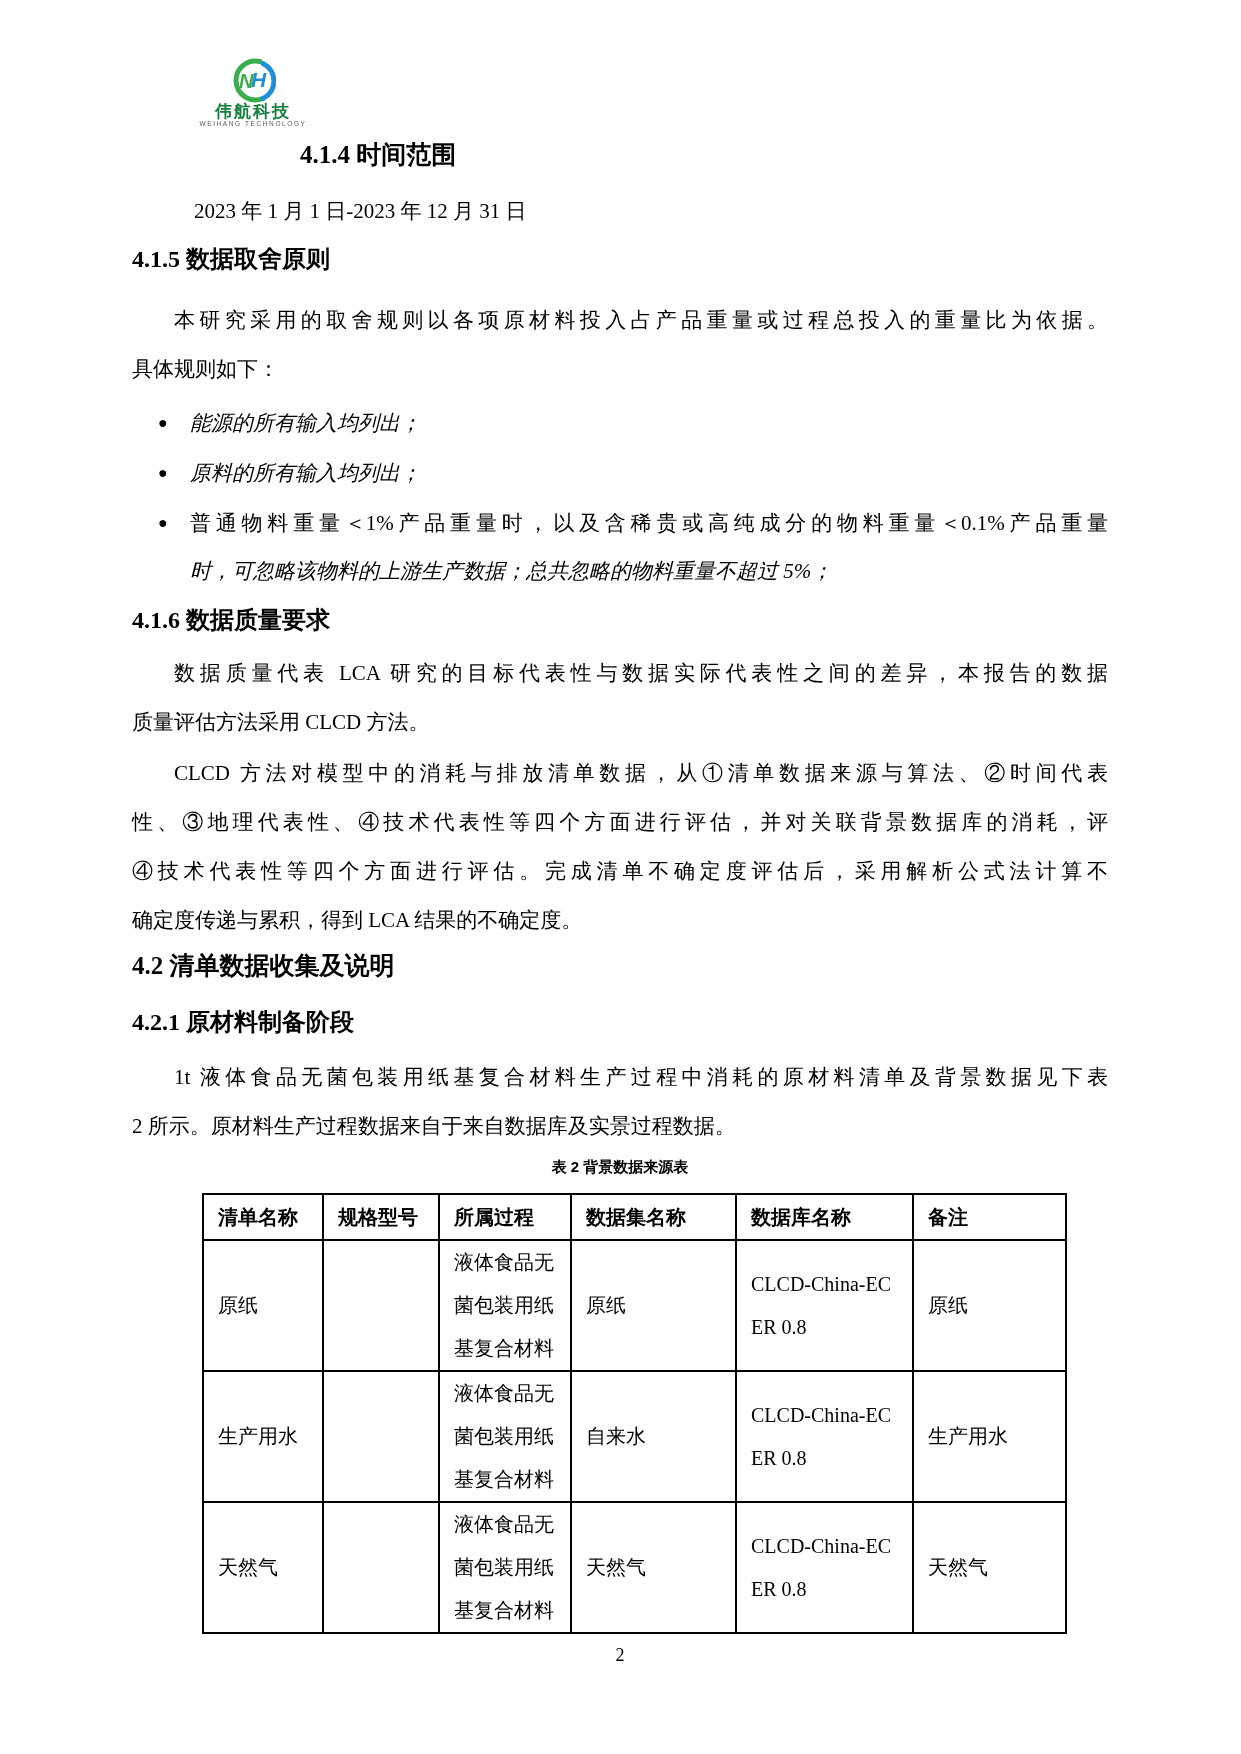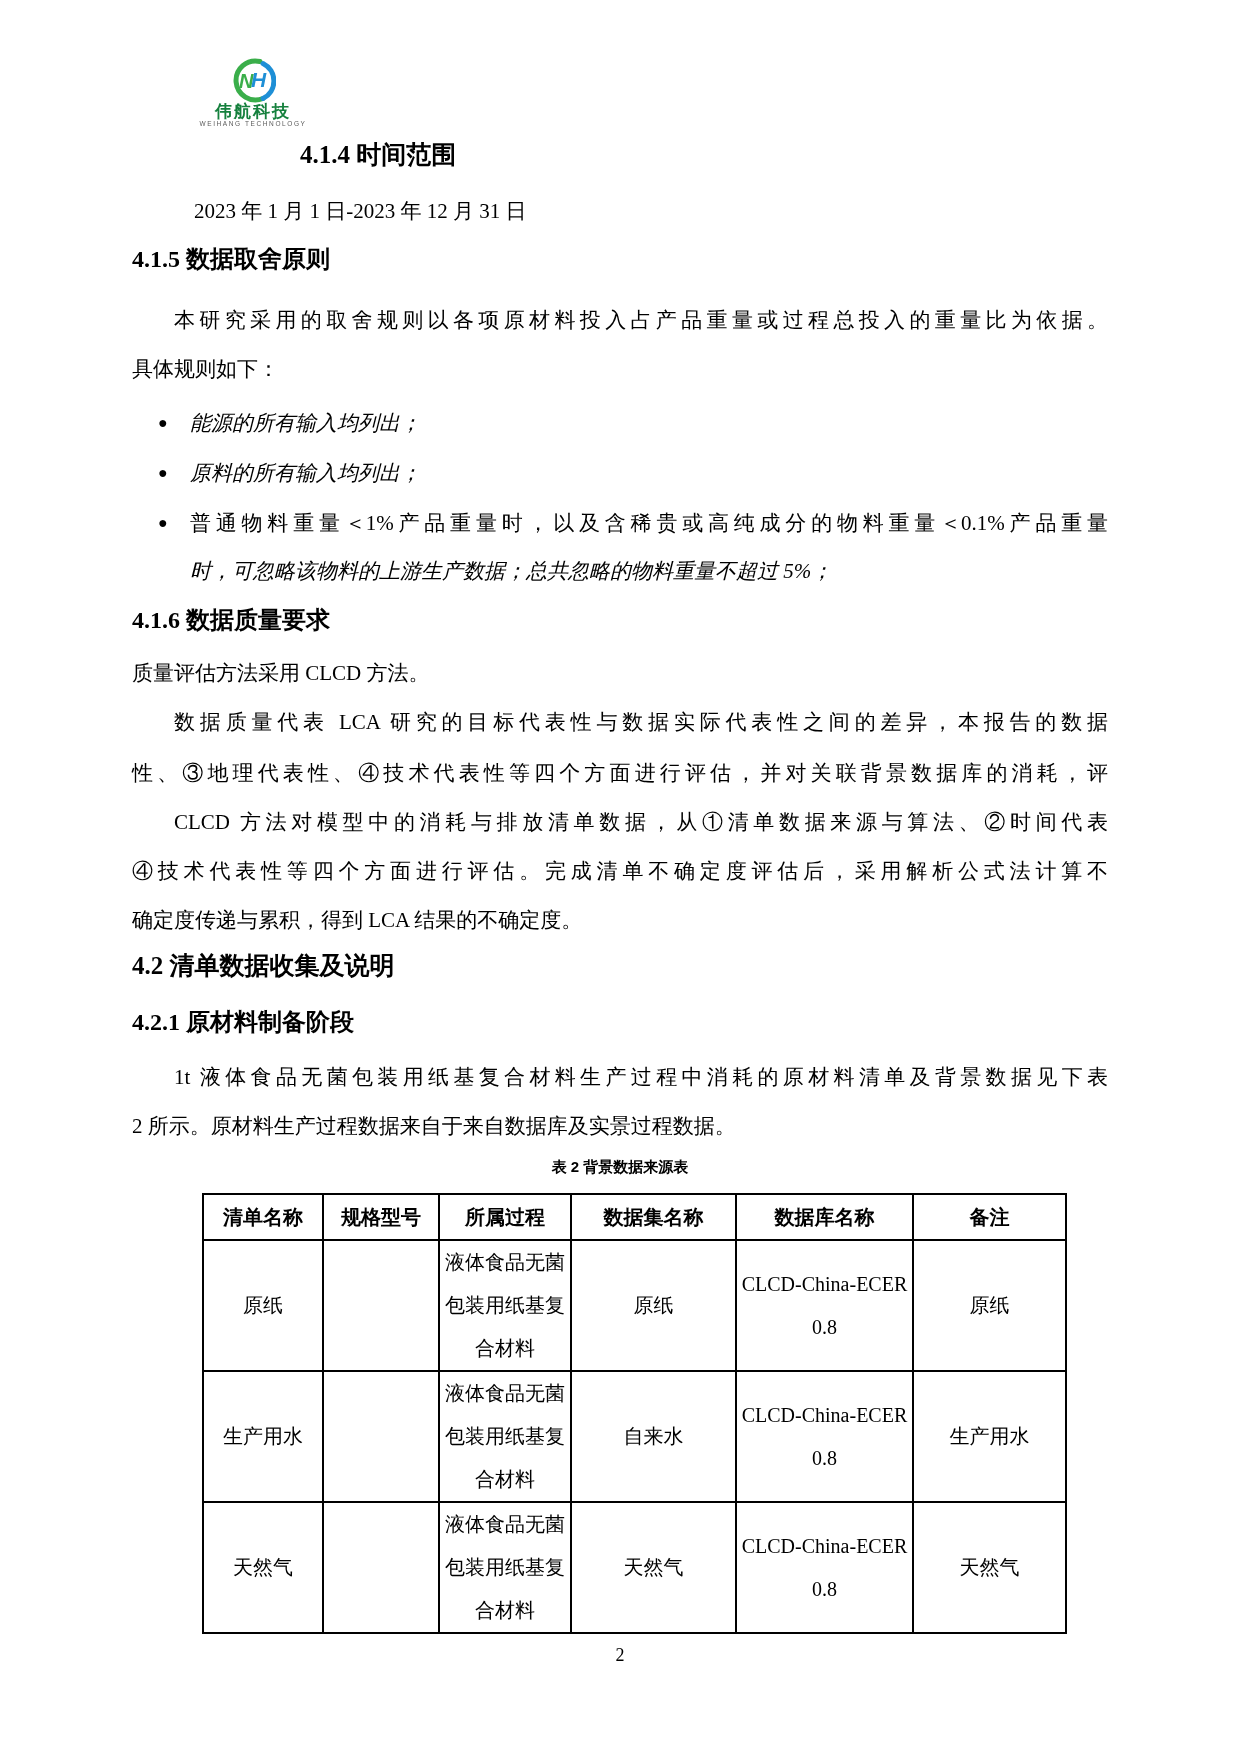--- a/index.html
+++ b/index.html
@@ -45,22 +45,22 @@
   .table-caption{margin-top:2px;text-align:center;font-size:15px;font-weight:700;line-height:28px;font-family:"Liberation Sans","DejaVu Sans",sans-serif;}
 
   table.datatable{
     margin:12px 0 0 70px;
     border-collapse:collapse;
     table-layout:fixed;
     width:863px;
   }
   table.datatable th, table.datatable td{
     border:2px solid #000;
-    text-align:center;vertical-align:middle;
-    padding:0 4px;
+    text-align:left;vertical-align:middle;
+    padding:0 14px;
     font-size:20px;
     overflow:hidden;
   }
   table.datatable th{height:44px;font-weight:700;font-size:20px;}
   table.datatable td{height:129px;line-height:43px;}
   td.process-cell{line-break:anywhere;word-break:break-all;}
   td.db-cell{word-break:break-all;line-height:40px;}
   .col1{width:120px;}.col2{width:116px;}.col3{width:132px;}
   .col4{width:165px;}.col5{width:177px;}.col6{width:153px;}
 
@@ -113,27 +113,27 @@
         <div class="bullet-text">
           <div class="pline">普通物料重量＜1%产品重量时，以及含稀贵或高纯成分的物料重量＜0.1%产品重量</div>
           <div class="pline last">时，可忽略该物料的上游生产数据；总共忽略的物料重量不超过 5%；</div>
         </div>
       </div>
     </div>
 
     <div class="h2b">4.1.6 数据质量要求</div>
 
     <div class="para p416a">
+      <div class="pline indent">数据质量代表 LCA 研究的目标代表性与数据实际代表性之间的差异，本报告的数据</div>
       <div class="pline last">质量评估方法采用 CLCD 方法。</div>
-      <div class="pline indent">数据质量代表 LCA 研究的目标代表性与数据实际代表性之间的差异，本报告的数据</div>
     </div>
 
     <div class="para p416b">
+      <div class="pline indent">CLCD 方法对模型中的消耗与排放清单数据，从①清单数据来源与算法、②时间代表</div>
       <div class="pline">性、③地理代表性、④技术代表性等四个方面进行评估，并对关联背景数据库的消耗，评</div>
-      <div class="pline indent">CLCD 方法对模型中的消耗与排放清单数据，从①清单数据来源与算法、②时间代表</div>
       <div class="pline">④技术代表性等四个方面进行评估。完成清单不确定度评估后，采用解析公式法计算不</div>
       <div class="pline last">确定度传递与累积，得到 LCA 结果的不确定度。</div>
     </div>
 
     <div class="h2c">4.2 清单数据收集及说明</div>
 
     <div class="h2d">4.2.1 原材料制备阶段</div>
 
     <div class="para p421">
       <div class="pline indent">1t 液体食品无菌包装用纸基复合材料生产过程中消耗的原材料清单及背景数据见下表</div>

